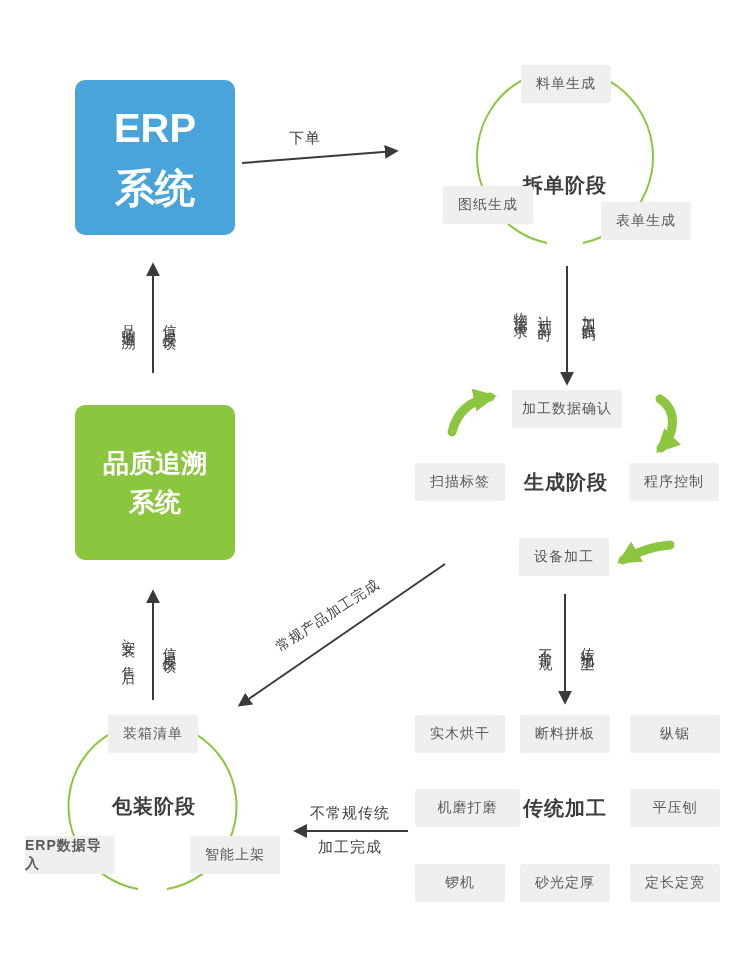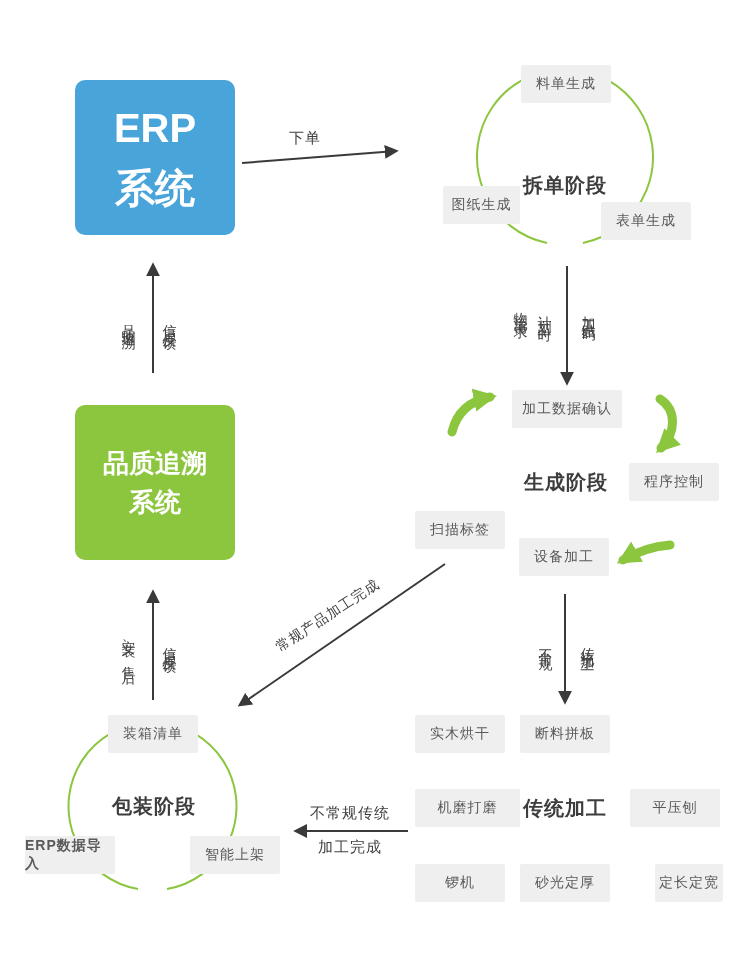--- a/index.html
+++ b/index.html
@@ -65,42 +65,43 @@
     <span>ERP</span>
     <span>系统</span>
   </div>
   <div class="bignode green" style="left:75px;top:405px;">
     <span>品质追溯</span>
     <span>系统</span>
   </div>
 
   <div class="stage-title" style="left:565px;top:157px;margin-top:28px;">拆单阶段</div>
   <div class="gbox" style="left:521px;top:65px;width:90px;">料单生成</div>
-  <div class="gbox" style="left:443px;top:186px;width:77px;">图纸生成</div>
+  <div class="gbox" style="left:443px;top:186px;width:90px;">图纸生成</div>
   <div class="gbox" style="left:601px;top:202px;width:90px;">表单生成</div>
 
   <div class="gbox" style="left:512px;top:390px;width:110px;">加工数据确认</div>
   <div class="stage-title" style="left:566px;top:482px;">生成阶段</div>
-  <div class="gbox" style="left:415px;top:463px;width:90px;margin-top:48px;">扫描标签</div>
+  <div class="gbox" style="left:415px;top:463px;width:90px;">扫描标签</div>
   <div class="gbox" style="left:519px;top:538px;width:90px;">设备加工</div>
   <div class="gbox" style="left:629px;top:463px;width:90px;">程序控制</div>
 
   <div class="stage-title" style="left:154px;top:806px;">包装阶段</div>
   <div class="gbox" style="left:108px;top:715px;width:90px;">装箱清单</div>
   <div class="gbox" style="left:25px;top:836px;width:90px;font-weight:bold;">ERP数据导入</div>
   <div class="gbox" style="left:190px;top:836px;width:90px;">智能上架</div>
 
   <div class="gbox" style="left:415px;top:715px;width:90px;">实木烘干</div>
   <div class="gbox" style="left:520px;top:715px;width:90px;">断料拼板</div>
+  <div class="gbox" style="left:630px;top:715px;width:90px;">纵锯</div>
   <div class="gbox" style="left:415px;top:789px;width:105px;">机磨打磨</div>
   <div class="stage-title" style="left:565px;top:808px;">传统加工</div>
   <div class="gbox" style="left:630px;top:789px;width:90px;">平压刨</div>
   <div class="gbox" style="left:415px;top:864px;width:90px;">锣机</div>
   <div class="gbox" style="left:520px;top:864px;width:90px;">砂光定厚</div>
-  <div class="gbox" style="left:630px;top:864px;width:68px;margin-left:25px;">定长定宽</div>
+  <div class="gbox" style="left:630px;top:864px;width:90px;">定长定宽</div>
 
   <div class="hlabel" style="left:293px;top:138px;margin-left:12px;">下单</div>
 
   <div class="vlabel" style="left:521px;top:318px;">物流需求、</div>
   <div class="vlabel" style="left:545px;top:313px;">计划工时</div>
   <div class="vlabel" style="left:589px;top:313px;">加工贴码</div>
 
   <div class="vlabel" style="left:129px;top:321px;">品质追溯</div>
   <div class="vlabel" style="left:170px;top:321px;">信息反馈</div>
 

